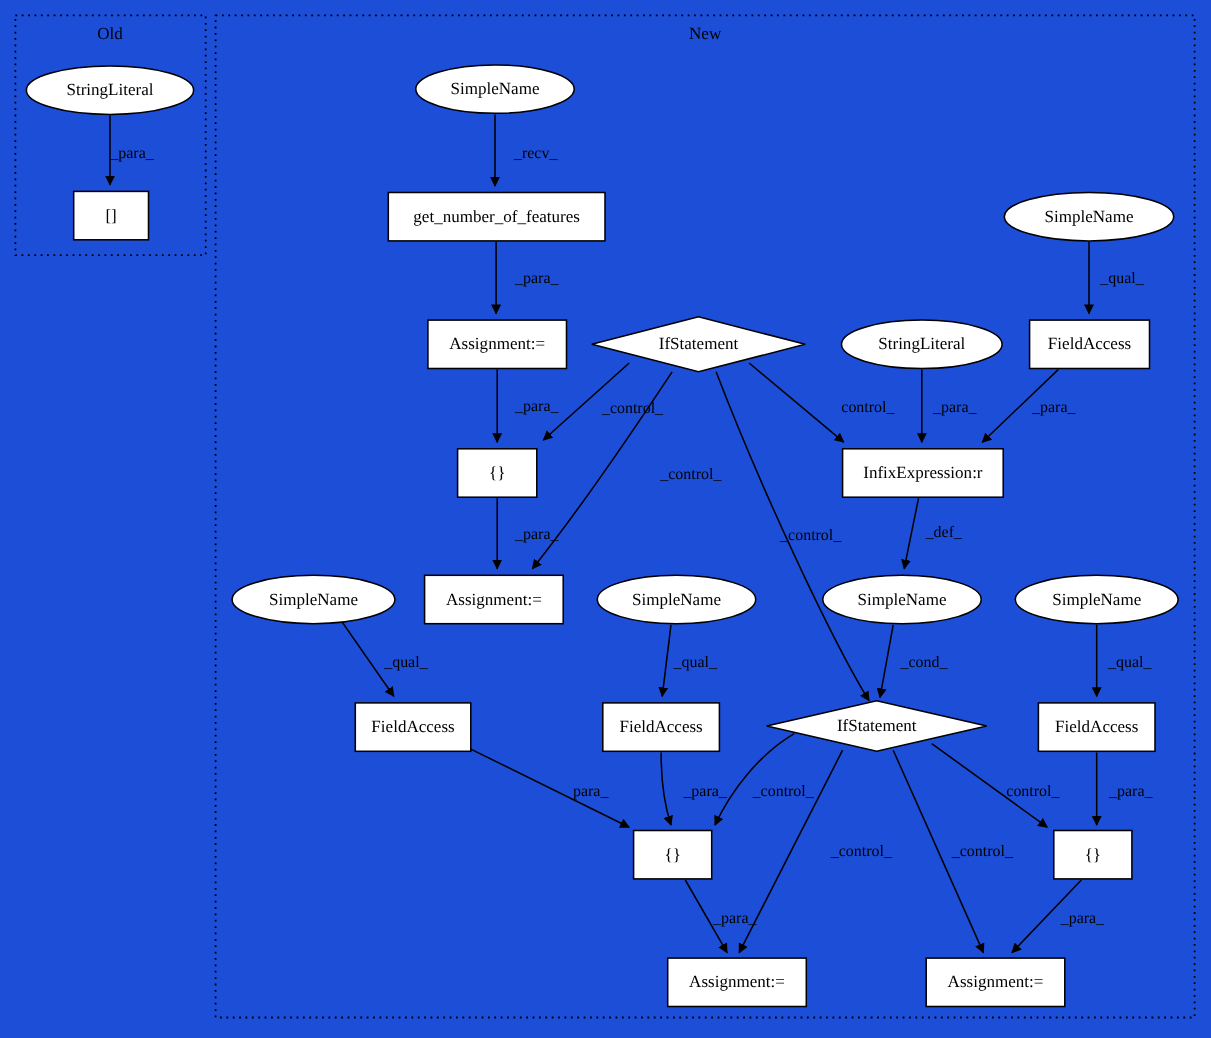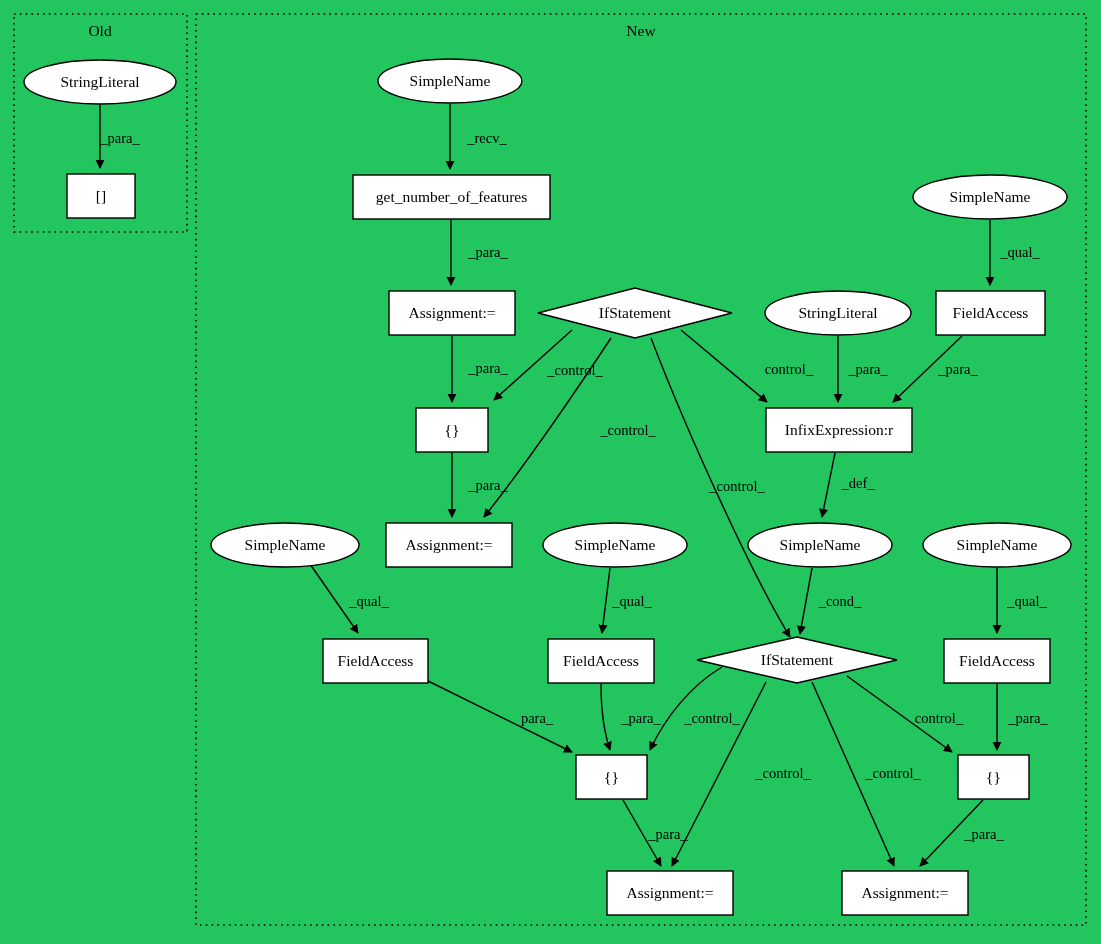--- a/index.html
+++ b/index.html
@@ -4,21 +4,21 @@
 <style>
   html, body {
     margin: 0;
     padding: 0;
     background: #ffffff;
   }
   #canvas {
     position: relative;
     width: 1101px;
     height: 944px;
-    background: #22c55e;
+    background: #1d4ed8;
     font-family: "Liberation Serif", "DejaVu Serif", serif;
     overflow: hidden;
   }
   #graph-svg {
     position: absolute;
     left: 0;
     top: 0;
     width: 1101px;
     height: 944px;
   }

